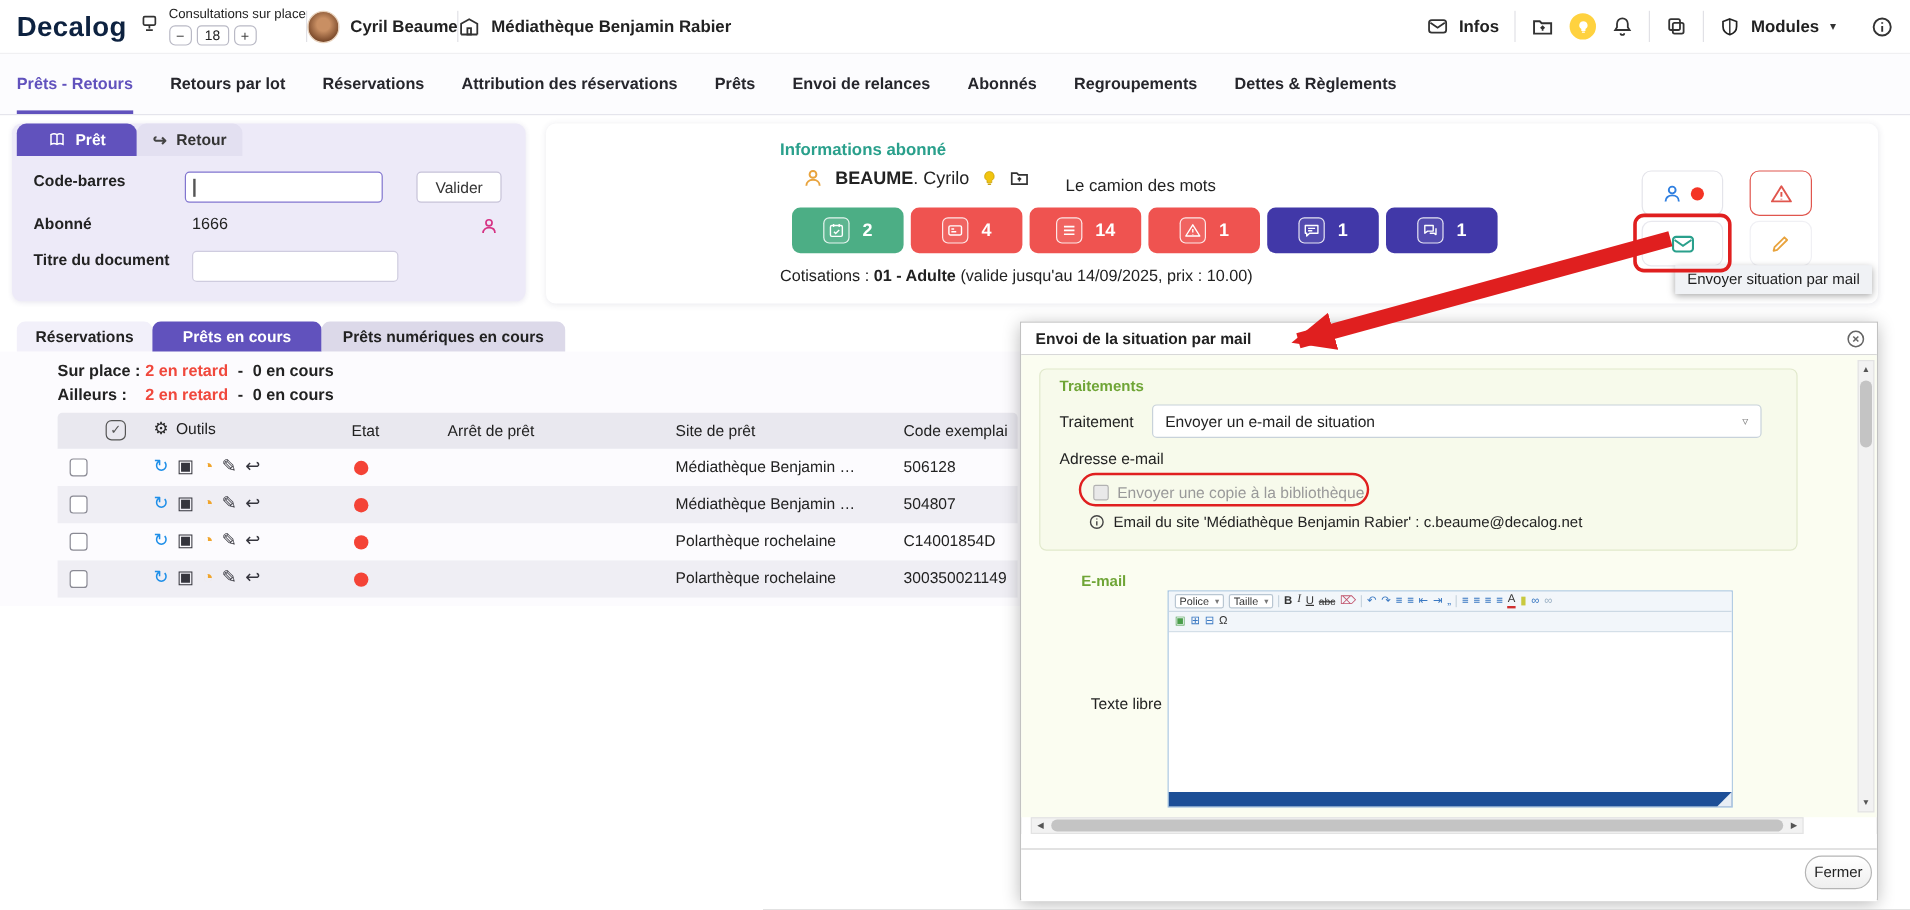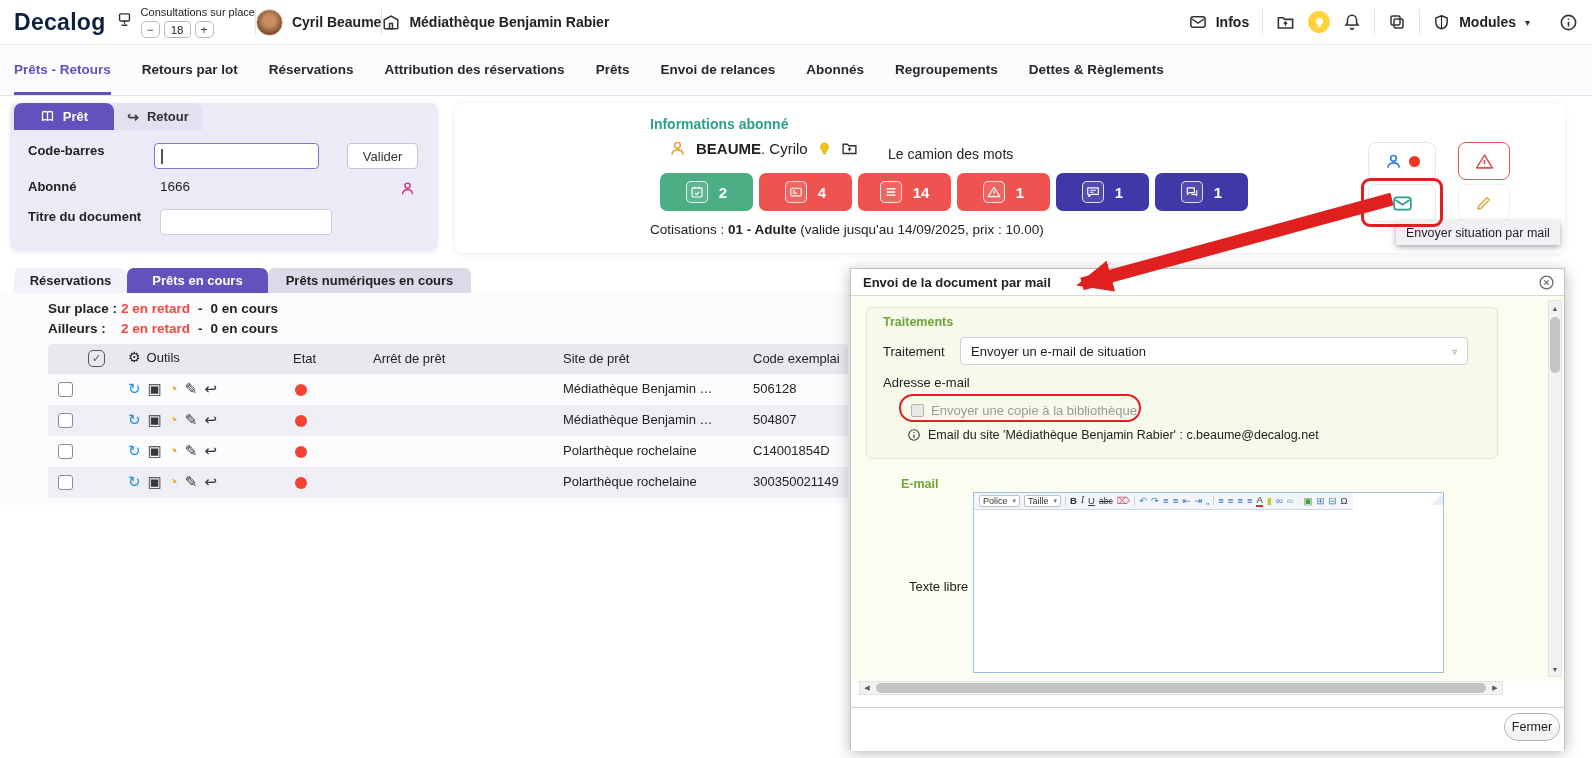--- a/index.html
+++ b/index.html
@@ -110,21 +110,21 @@
 .m-select{width:508px;height:28px;background:#fff;border:1px solid #c8d2da;border-radius:4px;display:flex;align-items:center;padding:0 10px;cursor:pointer}
 .m-select .scar{margin-left:auto;color:#888;font-size:10px}
 .m-input{width:305px;height:26px;background:#fff;border:1px solid #c8d2da;border-radius:4px;display:flex;align-items:center;padding:0 10px;font-size:13px}
 .m-check{position:relative;display:flex;align-items:center;gap:7px;margin:2px 0 8px 28px;height:20px}
 .cb{width:13px;height:13px;background:#e9e9e9;border:1px solid #b2b2b2;border-radius:2px;display:flex;align-items:center;justify-content:center;font-size:10px;color:#9a9a9a;cursor:default}
 .cb-l{font-size:13px;color:#9a9a9a}
 .annot-cb{position:absolute;left:-12px;top:-6px;width:242px;height:28px;border:2.5px solid #e01f1f;border-radius:14px;pointer-events:none}
 .m-note{display:flex;align-items:center;gap:7px;margin-left:24px;font-size:12.5px}
 .m-email-title{position:absolute;left:50px;top:181px;font-size:12.5px;font-weight:bold;color:#6fa536}
 .m-tl{position:absolute;left:58px;top:283px;font-size:13px}
-.editor{position:absolute;left:122px;top:196px;width:471px;height:181px;border:1px solid #9fc0dd;background:#fff;display:flex;flex-direction:row}
+.editor{position:absolute;left:122px;top:196px;width:471px;height:181px;border:1px solid #9fc0dd;background:#fff;display:flex;flex-direction:column}
 .tb{height:17px;background:#f2f6fa;border-bottom:1px solid #ccd9e4;display:flex;align-items:center;gap:4px;padding:0 5px;font-size:9.5px;color:#333}
 .tsel{background:#fff;border:1px solid #b9c6d2;border-radius:2px;height:12px;display:flex;align-items:center;gap:5px;padding:0 3px;font-size:9px;cursor:pointer}
 .tsel .tcar{font-size:7px;color:#777}
 .tbtn{cursor:pointer;line-height:1}
 .tbtn.bold{font-weight:bold}
 .tbtn.it{font-style:italic;font-family:"Liberation Serif",serif}
 .tbtn.un{text-decoration:underline}
 .tbtn.st{text-decoration:line-through;font-size:8.5px}
 .tsep{width:1px;height:10px;background:#c8d4de}
 .blue{color:#3a78c2}
@@ -487,21 +487,21 @@
           <span class="ic-undo">↩</span>
         </span>
       <span class="statusdot"></span>
       <span class="cell-site">Polarthèque rochelaine</span>
       <span class="cell-code">300350021149</span>
     </div>
   </div>
 
   <div class="modal">
     <div class="m-title">
-      <span class="mt">Envoi de la document par mail</span>
+      <span class="mt">Envoi de la situation par mail</span>
       <span class="m-close">
         <svg width="17" height="17" viewBox="0 0 24 24">
             <circle cx="12" cy="12" r="9" fill="none" stroke="#666" stroke-width="1.8"></circle>
             <path d="M9 9l6 6M15 9l-6 6" stroke="#666" stroke-width="1.8"></path>
           </svg>
       </span>
     </div>
     <div class="m-body">
       <div class="m-box">
         <div class="m-box-title">Traitements</div>

